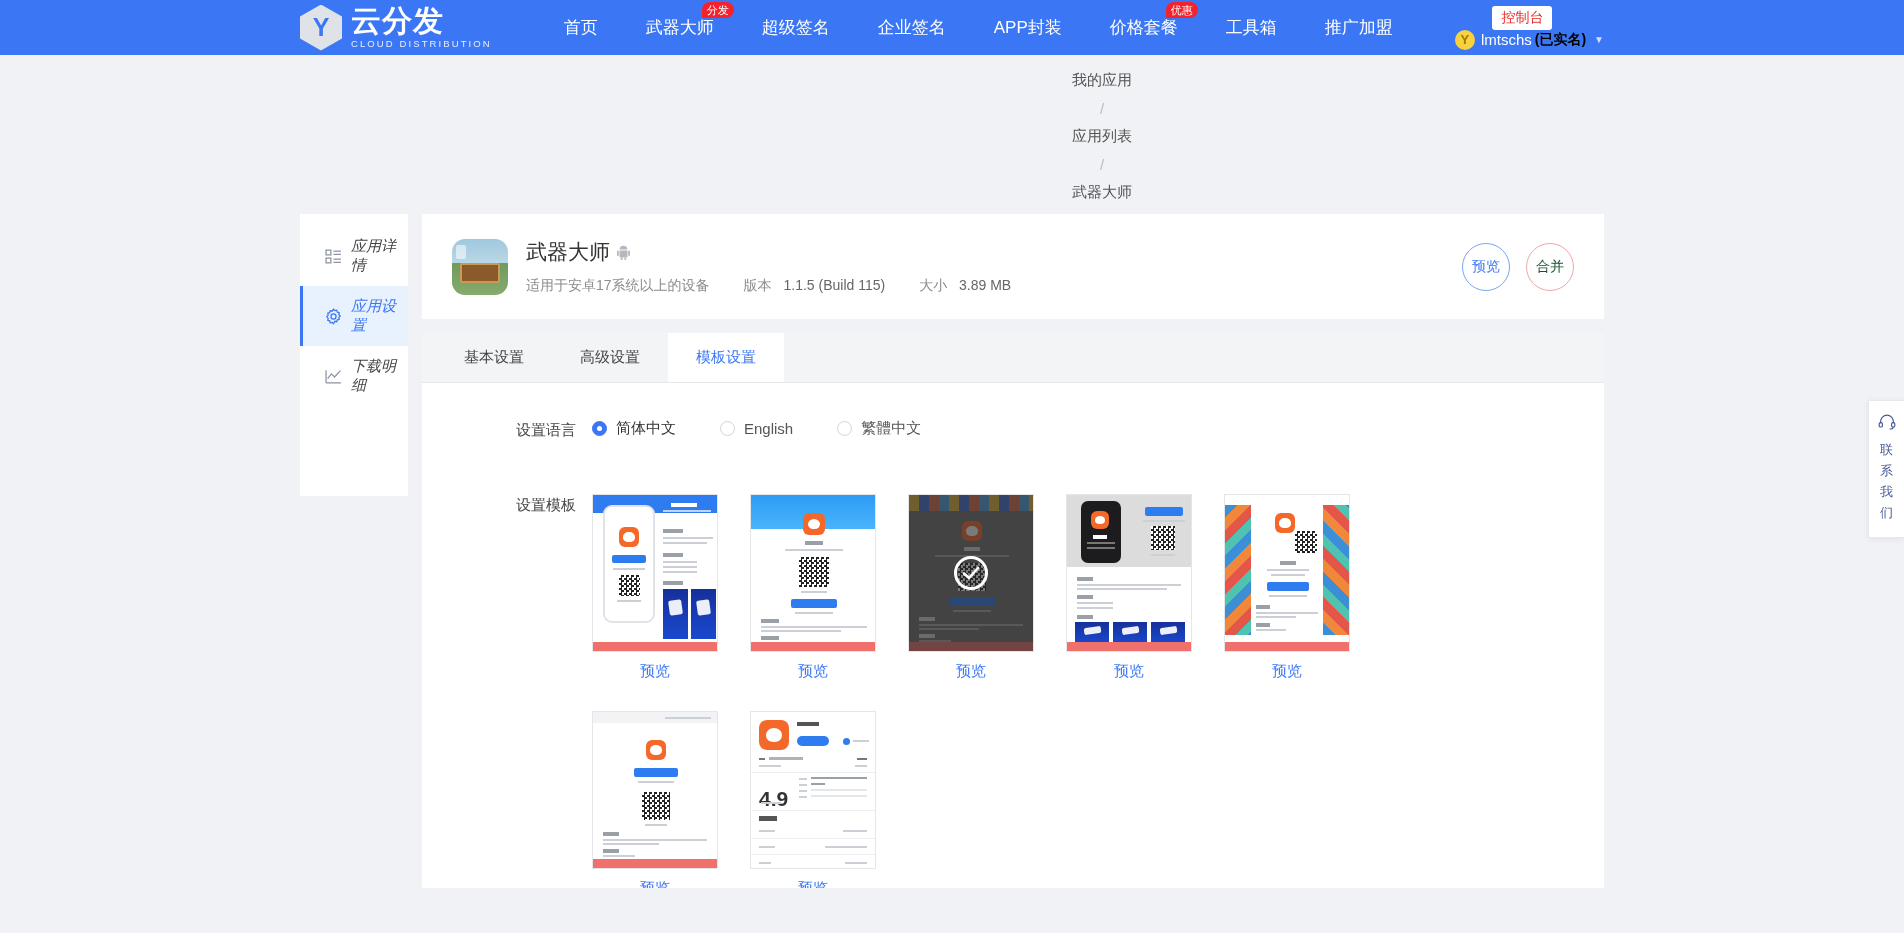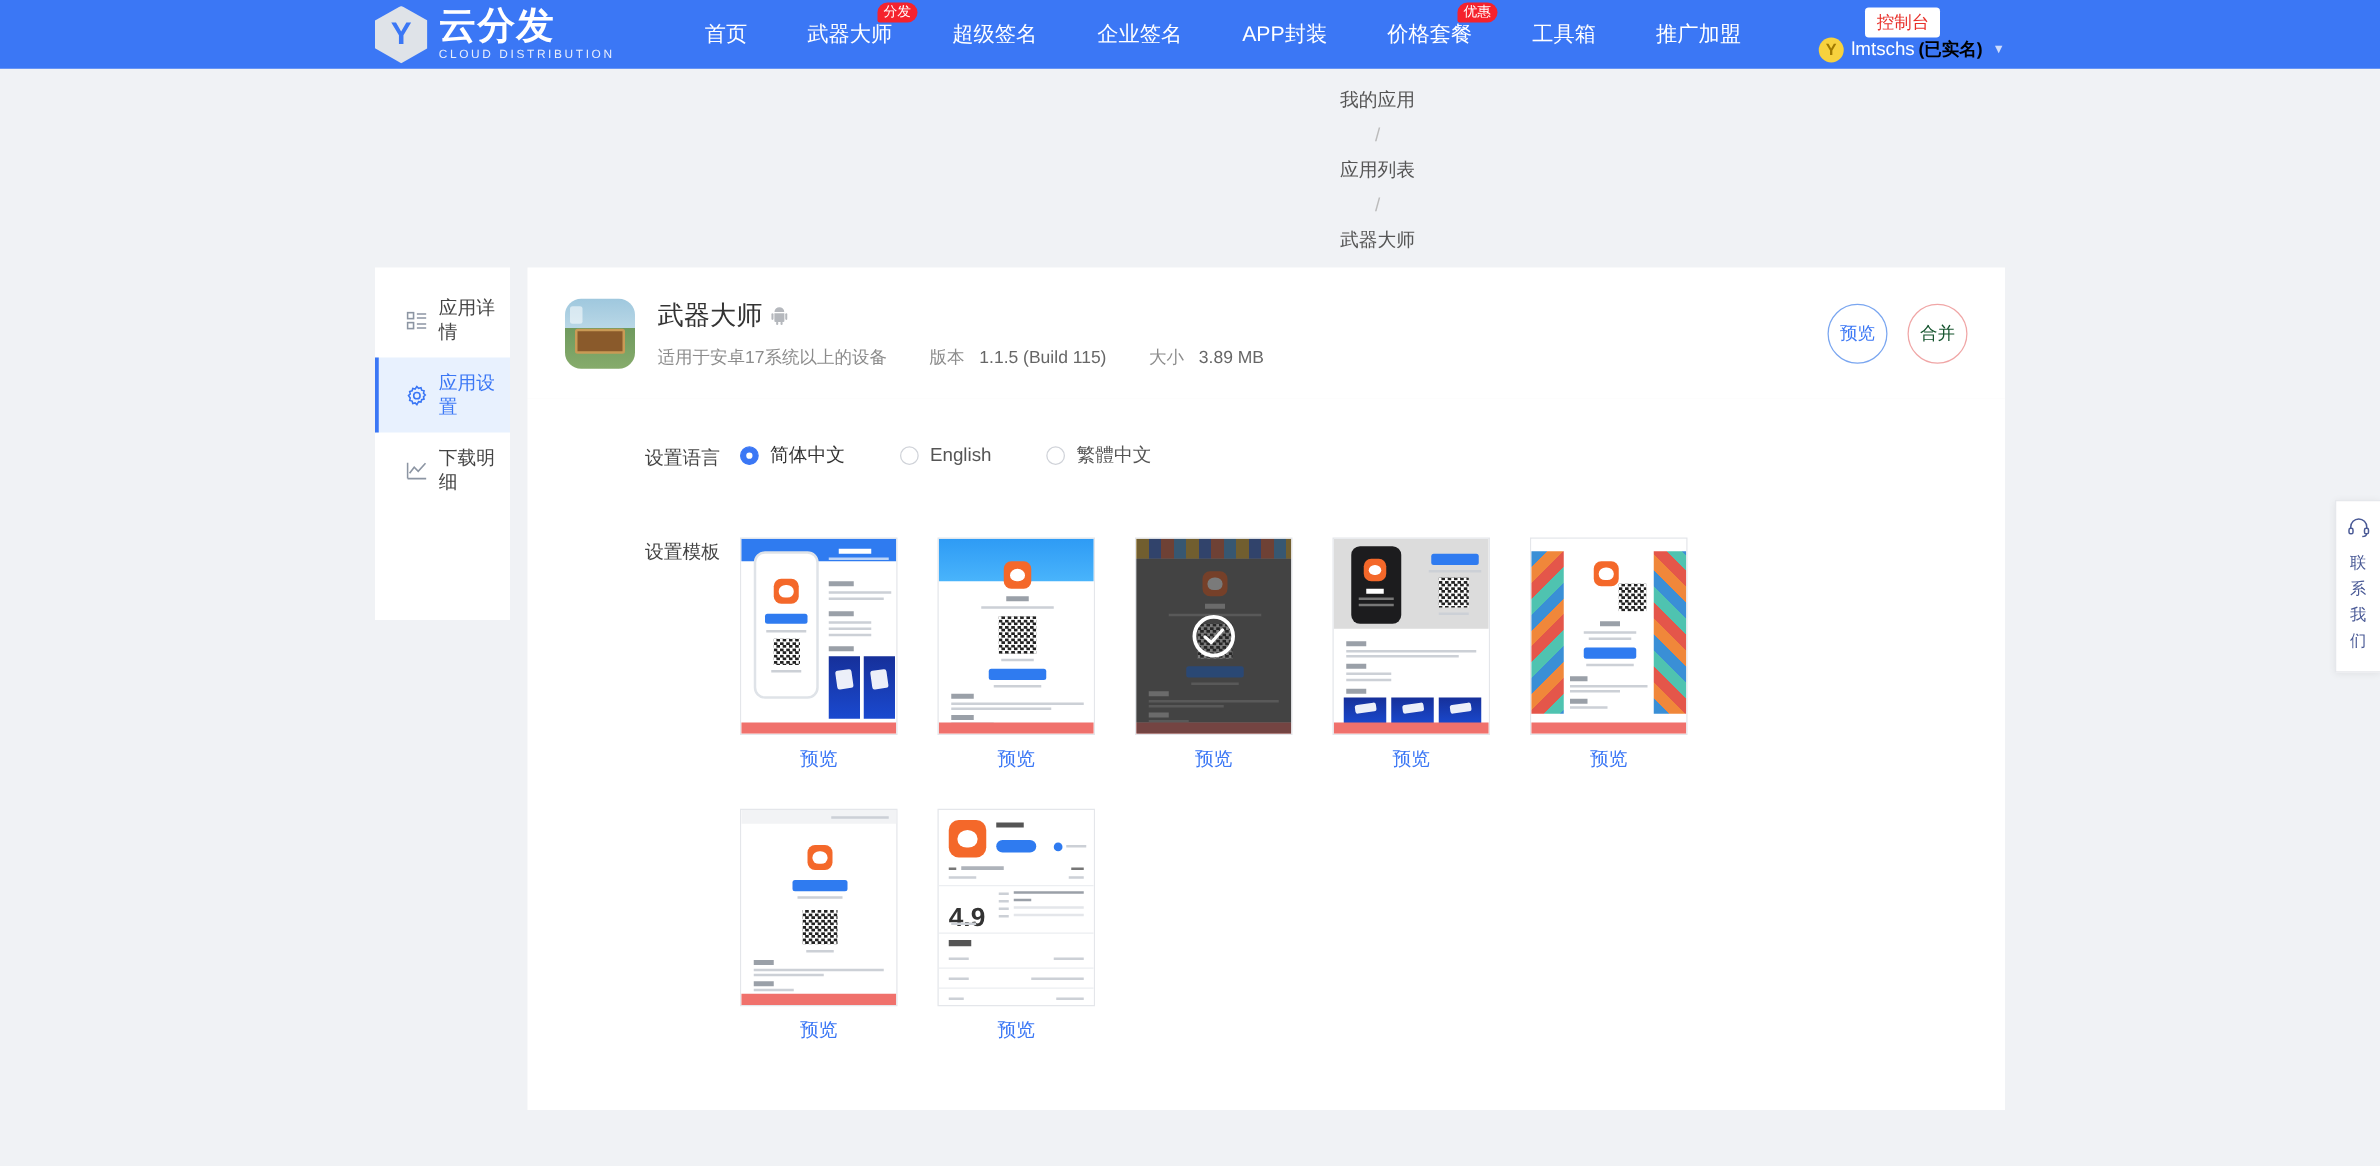--- a/index.html
+++ b/index.html
@@ -60,21 +60,21 @@
     display: flex; align-items: center; gap: 10px; flex-direction: column;
   }
   .bc-link { color: #555; cursor: pointer; }
   .bc-sep { color: #bbb; }
   .bc-cur { color: #555; }
 
   
   .layout { display: flex; padding-left: 300px; padding-right: 300px; gap: 14px; align-items: flex-start; }
 
   
-  .sidebar { width: 108px; background: #fff; flex: 0 0 108px; padding: 12px 0 90px; }
+  .sidebar { width: 108px; background: #fff; flex: 0 0 108px; padding: 12px 0 90px; font-style: italic; }
   .side-item {
     display: flex; align-items: center; gap: 9px;
     height: 60px; padding-left: 22px; font-size: 15px; color: #444;
     cursor: pointer; border-left: 3px solid transparent;
   }
   .side-item.active { background: #e8f1fe; border-left-color: #3b77f5; color: #3b77f5; }
   .side-icon { width: 17px; height: 17px; display: block; flex: 0 0 17px; }
 
   
   .main { flex: 1; }
@@ -329,20 +329,25 @@
             <span class="val">3.89 MB</span>
           </span>
         </div>
       </div>
       <div class="head-actions">
         <div class="circ-btn circ-blue">预览</div>
         <div class="circ-btn circ-red">合并</div>
       </div>
     </div>
 
+    <div class="tabs-wrap">
+      <div class="tab">基本设置</div>
+      <div class="tab">高级设置</div>
+      <div class="tab active">模板设置</div>
+    </div>
 
     <div class="panel">
 
       <div class="form-row">
         <div class="form-label">设置语言</div>
         <div class="radio-group">
           <div class="radio on">
             <span class="rdot"></span>
             <span class="rlabel">简体中文</span>
           </div>

